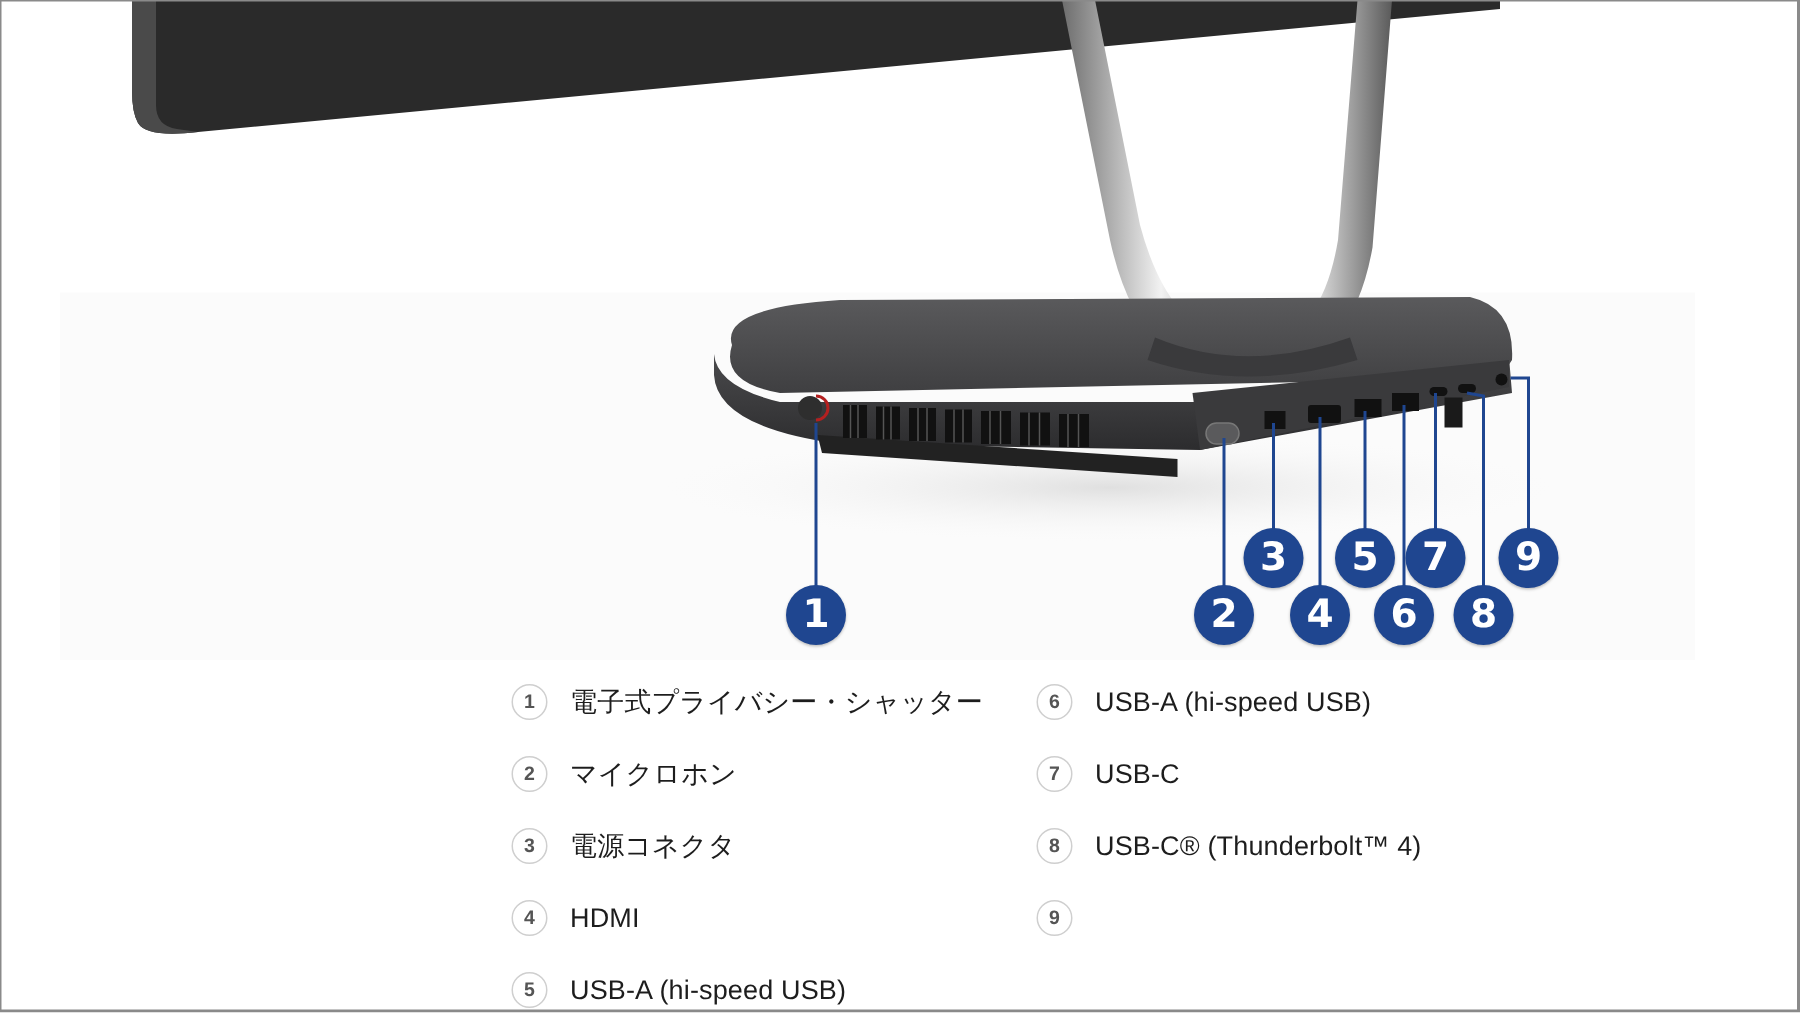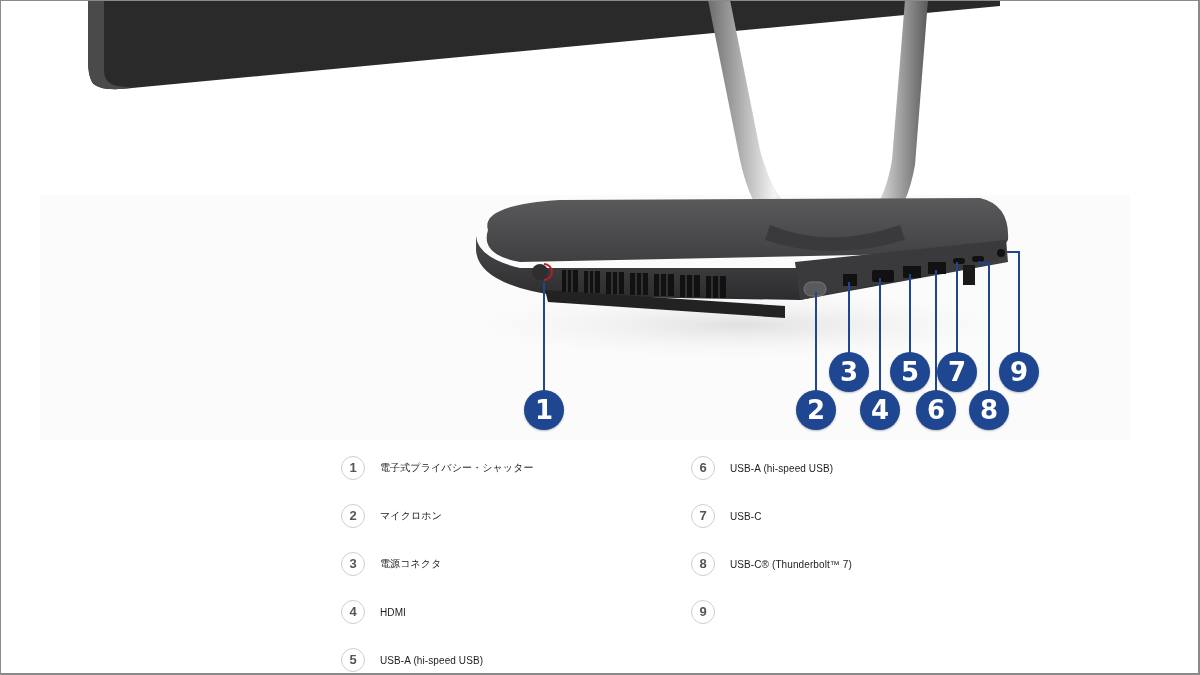--- a/index.html
+++ b/index.html
@@ -15,21 +15,21 @@
              font-family: "DejaVu Sans", sans-serif; box-shadow: 0 1px 2px rgba(0,0,0,0.25); }
 
   .legend { position: absolute; top: 444px; left: 0; width: 1200px; height: 231px; }
   .legend-col { position: absolute; top: 0; }
   .legend-col.left { left: 341px; }
   .legend-col.right { left: 691px; }
   .legend-item { display: flex; align-items: center; height: 48px; }
   .num-badge { width: 24px; height: 24px; border-radius: 50%; border: 1px solid #cfcfcf; background: #fff;
                color: #555; font-size: 13px; font-weight: bold; text-align: center; line-height: 22px;
                margin-right: 15px; flex: 0 0 24px; }
-  .legend-label { font-size: 10px; color: #1d1d1d; white-space: nowrap; letter-spacing: 0.1px; }
+  .legend-label { font-size: 18px; color: #1d1d1d; white-space: nowrap; letter-spacing: 0.1px; }
 </style>
 </head>
 <body>
 
 <div class="frame"></div>
 
 <div class="product-figure">
   <svg width="1200" height="440" viewBox="0 0 1200 440">
     <defs>
       <linearGradient id="tube" x1="0" x2="1" y1="0" y2="0">
@@ -160,19 +160,19 @@
     <div class="legend-item">
       <span class="num-badge">6</span>
       <span class="legend-label">USB-A (hi-speed USB)</span>
     </div>
     <div class="legend-item">
       <span class="num-badge">7</span>
       <span class="legend-label">USB-C</span>
     </div>
     <div class="legend-item">
       <span class="num-badge">8</span>
-      <span class="legend-label">USB-C® (Thunderbolt™ 7)</span>
+      <span class="legend-label">USB-C® (Thunderbolt™ 4)</span>
     </div>
     <div class="legend-item">
       <span class="num-badge">9</span>
     </div>
   </div>
 </div>
 
 </body></html>

